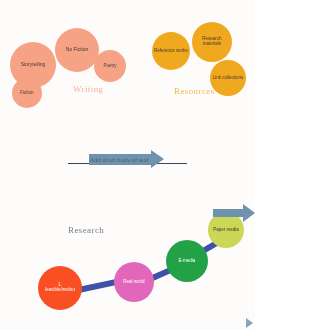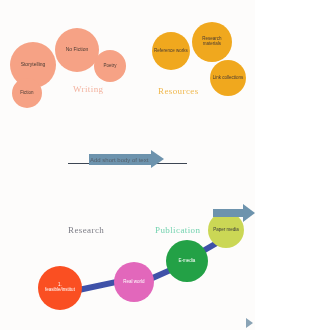--- a/index.html
+++ b/index.html
@@ -130,32 +130,31 @@
   </div>
 
   <div class="bubble b-resource" style="left:192px; top:22px; width:40px; height:40px; font-size:4.5px;">
     <span>Research materials</span>
   </div>
 
   <div class="bubble b-resource" style="left:210px; top:60px; width:36px; height:36px; font-size:4.5px;">
     <span>Link collections</span>
   </div>
 
-  <div class="caption cap-resources" style="left:158px; top:86px; font-size:9px;">Resources</div>
+  <div class="caption cap-resources" style="left:174px; top:86px; font-size:9px;">Resources</div>
 
   <div class="rule" style="left:68px; top:163px; width:119px;"></div>
 
   <div class="mid-arrow-shaft" style="left:89px; top:154px; width:62px; height:11px;"></div>
   <div class="mid-arrow-head" style="left:151px; top:150px;"></div>
 
   <div class="mid-text" style="left:90px; top:157px; font-size:6px;">Add short body of text</div>
 
   <div class="caption cap-community" style="left:68px; top:225px; font-size:9px;">Research</div>
 
-  <div class="caption cap-publication" style="left:155px; top:225px; font-size:9px;">Publication</div>
 
   <div class="connector" style="left:74px; top:288px; width:52px; height:6px; transform:rotate(-12deg);"></div>
   <div class="connector" style="left:146px; top:278px; width:48px; height:6px; transform:rotate(-24deg);"></div>
   <div class="connector" style="left:196px; top:252px; width:32px; height:6px; transform:rotate(-30deg);"></div>
 
   <div class="bubble white-txt" style="left:38px; top:266px; width:44px; height:44px; background:#fa4f22; font-size:4.5px; flex-direction:column;">
     <span>1.</span>
     <span>feasible/institut</span>
   </div>
 

